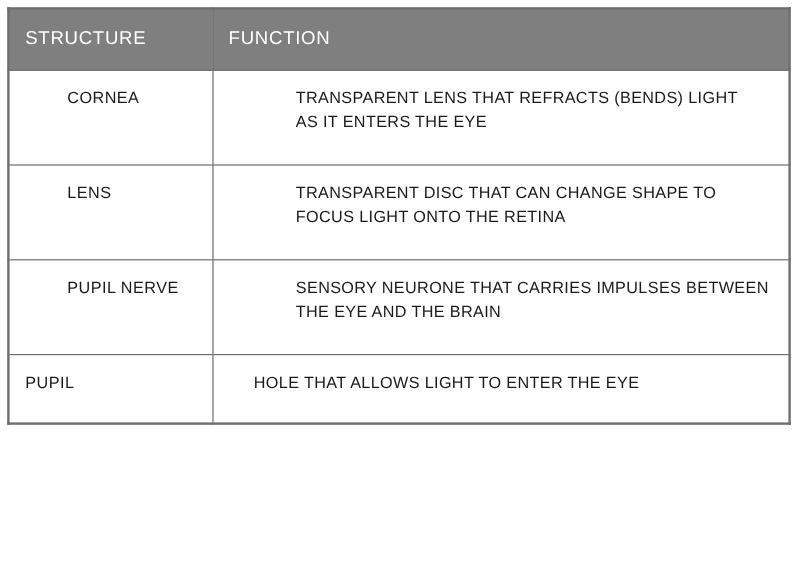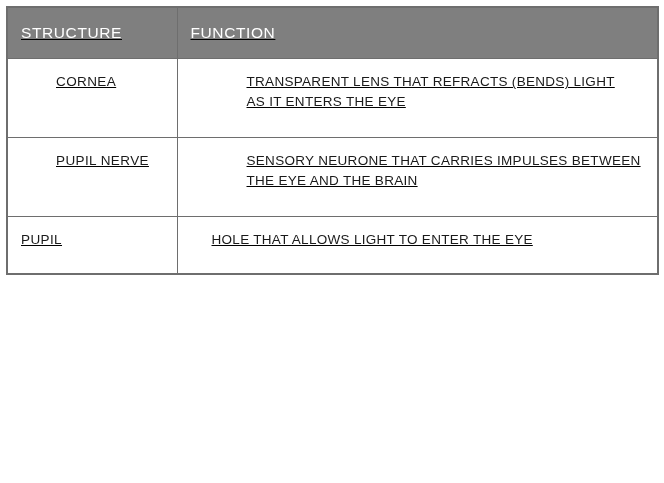--- a/index.html
+++ b/index.html
@@ -12,21 +12,20 @@
     height: 483px;
     font-family: "Liberation Sans", sans-serif;
     overflow: hidden;
   }
   .sheet {
     width: 536px;
     height: 483px;
     box-sizing: border-box;
     padding: 6px 8px 6px 6px;
     background: #ffffff;
-    text-decoration: underline;
   }
   table.eye-table {
     width: 651px;
     border-collapse: collapse;
     table-layout: fixed;
     border: 2px solid #6e6e6e;
   }
   table.eye-table col.c1 { width: 170px; }
   table.eye-table col.c2 { width: 481px; }
 
@@ -76,20 +75,27 @@
     </thead>
     <tbody>
       <tr class="two-line">
         <td class="structure">CORNEA</td>
         <td class="function">
           <span class="fn-line">TRANSPARENT LENS THAT REFRACTS (BENDS) LIGHT</span>
           <span class="fn-line">AS IT ENTERS THE EYE</span>
         </td>
       </tr>
       <tr class="two-line">
+        <td class="structure">LENS</td>
+        <td class="function">
+          <span class="fn-line">TRANSPARENT DISC THAT CAN CHANGE SHAPE TO</span>
+          <span class="fn-line">FOCUS LIGHT ONTO THE RETINA</span>
+        </td>
+      </tr>
+      <tr class="two-line">
         <td class="structure">PUPIL NERVE</td>
         <td class="function">
           <span class="fn-line">SENSORY NEURONE THAT CARRIES IMPULSES BETWEEN</span>
           <span class="fn-line">THE EYE AND THE BRAIN</span>
         </td>
       </tr>
       <tr class="one-line">
         <td class="structure">PUPIL</td>
         <td class="function">
           <span class="fn-line">HOLE THAT ALLOWS LIGHT TO ENTER THE EYE</span>

